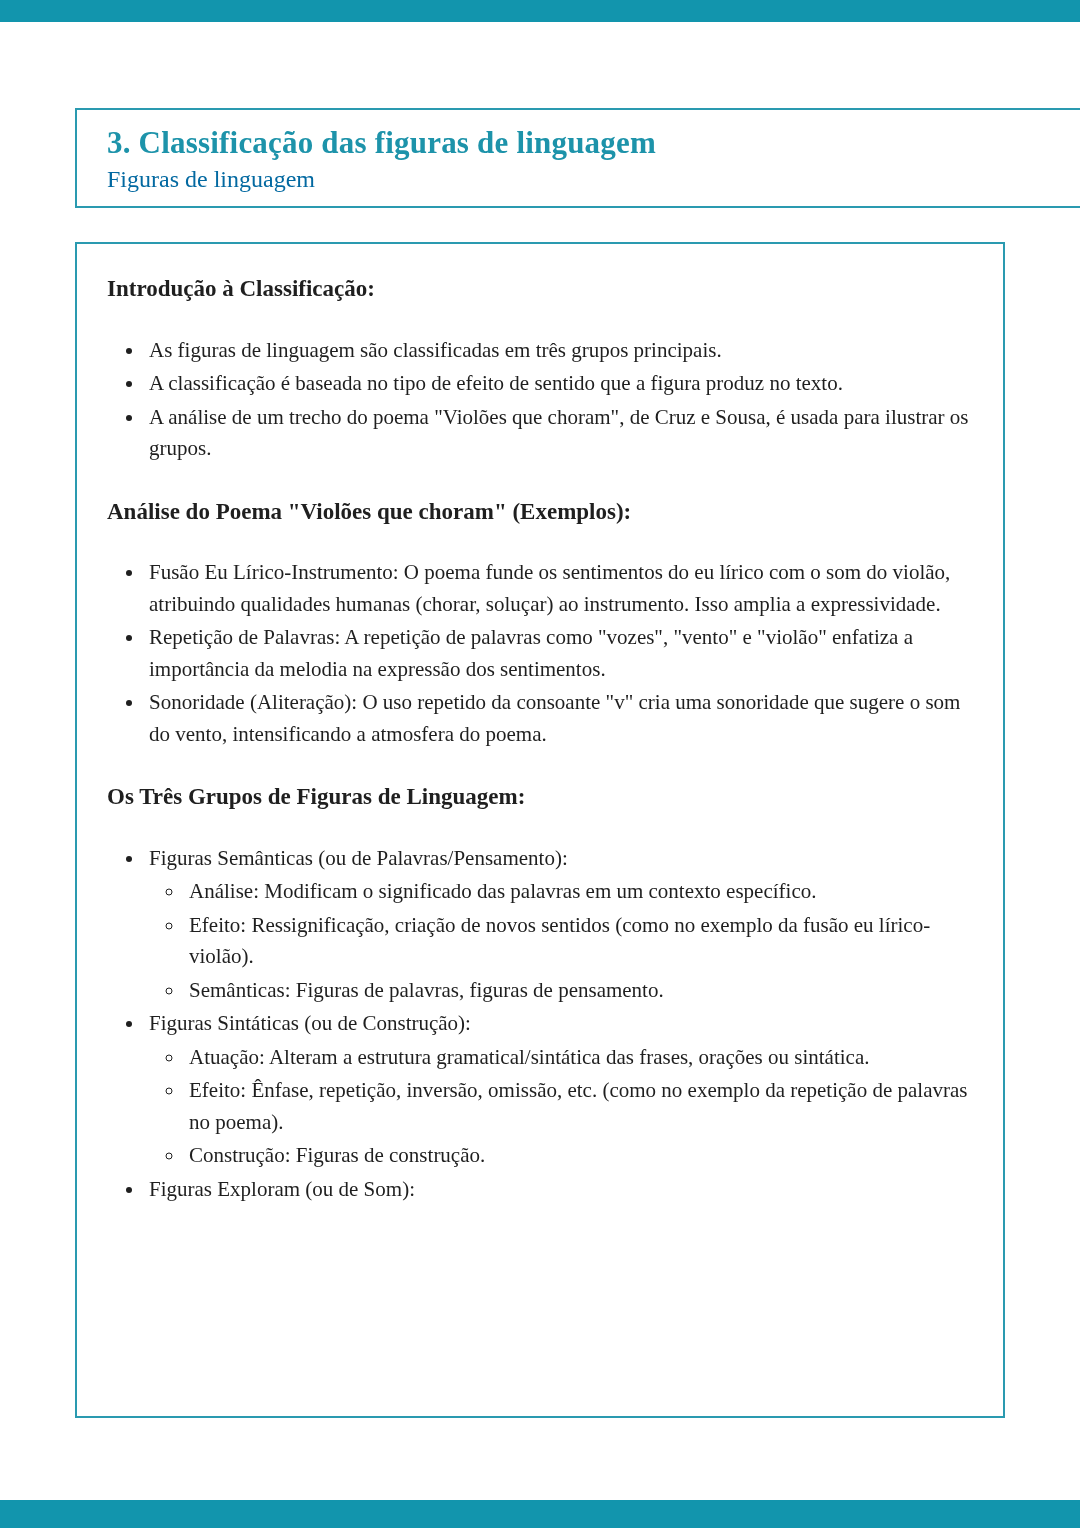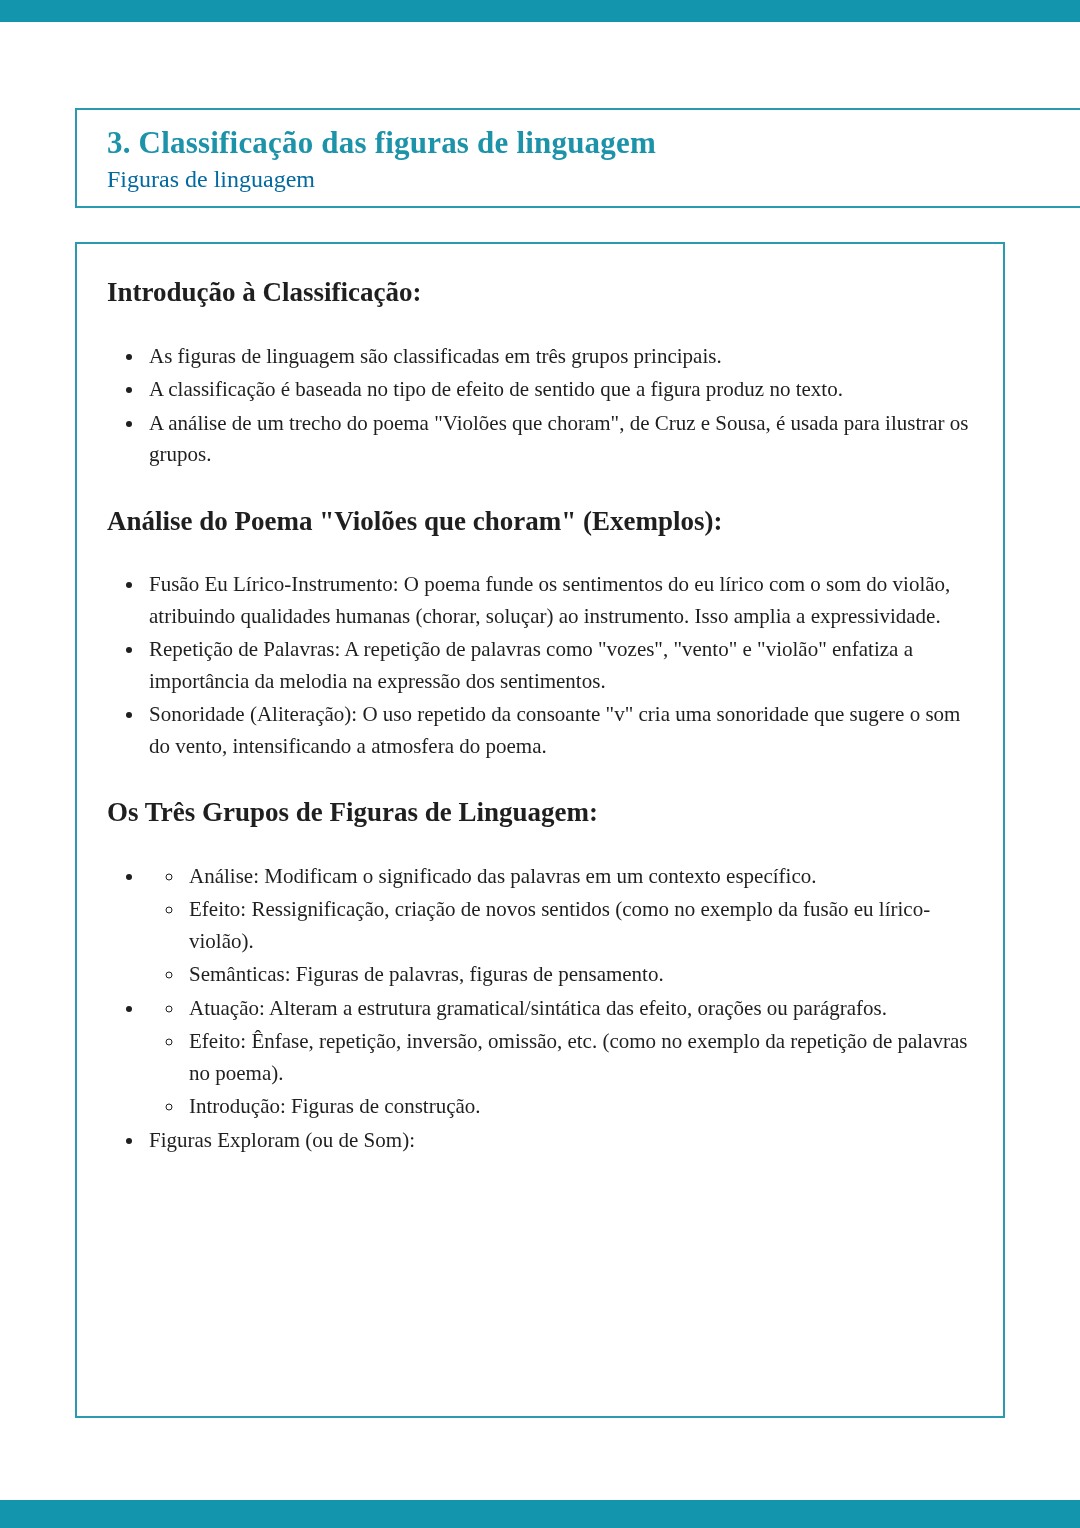--- a/index.html
+++ b/index.html
@@ -56,21 +56,21 @@
     height: 1176px;
     border: 2px solid #2a9ab0;
     background: #ffffff;
     padding: 28px 30px 0 30px;
     color: #1f1f1f;
     font-size: 21px;
     line-height: 1.5;
   }
 
   .content-box h3 {
-    font-size: 27px;
+    font-size: 23px;
     font-weight: bold;
     color: #1f1f1f;
     margin-bottom: 28px;
   }
   .content-box section { margin-bottom: 26px; }
 
   ul.bullets {
     list-style: disc outside;
     padding-left: 38px;
     margin-bottom: 30px;
@@ -110,29 +110,29 @@
     <ul class="bullets">
         <li>Fusão Eu Lírico-Instrumento: O poema funde os sentimentos do eu lírico com o som do violão, atribuindo qualidades humanas (chorar, soluçar) ao instrumento. Isso amplia a expressividade.</li>
         <li>Repetição de Palavras: A repetição de palavras como "vozes", "vento" e "violão" enfatiza a importância da melodia na expressão dos sentimentos.</li>
         <li>Sonoridade (Aliteração): O uso repetido da consoante "v" cria uma sonoridade que sugere o som do vento, intensificando a atmosfera do poema.</li>
       </ul>
   </section>
 
   <section>
     <h3>Os Três Grupos de Figuras de Linguagem:</h3>
     <ul class="bullets">
-        <li><ul class="sub">
+        <li><span>Figuras Semânticas (ou de Palavras/Pensamento):</span><ul class="sub">
             <li>Análise: Modificam o significado das palavras em um contexto específico.</li>
             <li>Efeito: Ressignificação, criação de novos sentidos (como no exemplo da fusão eu lírico-violão).</li>
             <li>Semânticas: Figuras de palavras, figuras de pensamento.</li>
           </ul></li>
-        <li><ul class="sub">
-            <li>Atuação: Alteram a estrutura gramatical/sintática das efeito, orações ou parágrafos.</li>
+        <li><span>Figuras Sintáticas (ou de Construção):</span><ul class="sub">
+            <li>Atuação: Alteram a estrutura gramatical/sintática das frases, orações ou sintática.</li>
             <li>Efeito: Ênfase, repetição, inversão, omissão, etc. (como no exemplo da repetição de palavras no poema).</li>
-            <li>Introdução: Figuras de construção.</li>
+            <li>Construção: Figuras de construção.</li>
           </ul></li>
         <li><span>Figuras Exploram (ou de Som):</span></li>
       </ul>
   </section>
 
 </main>
 
 <div class="accent-bar bottom"></div>
 
 </body></html>

